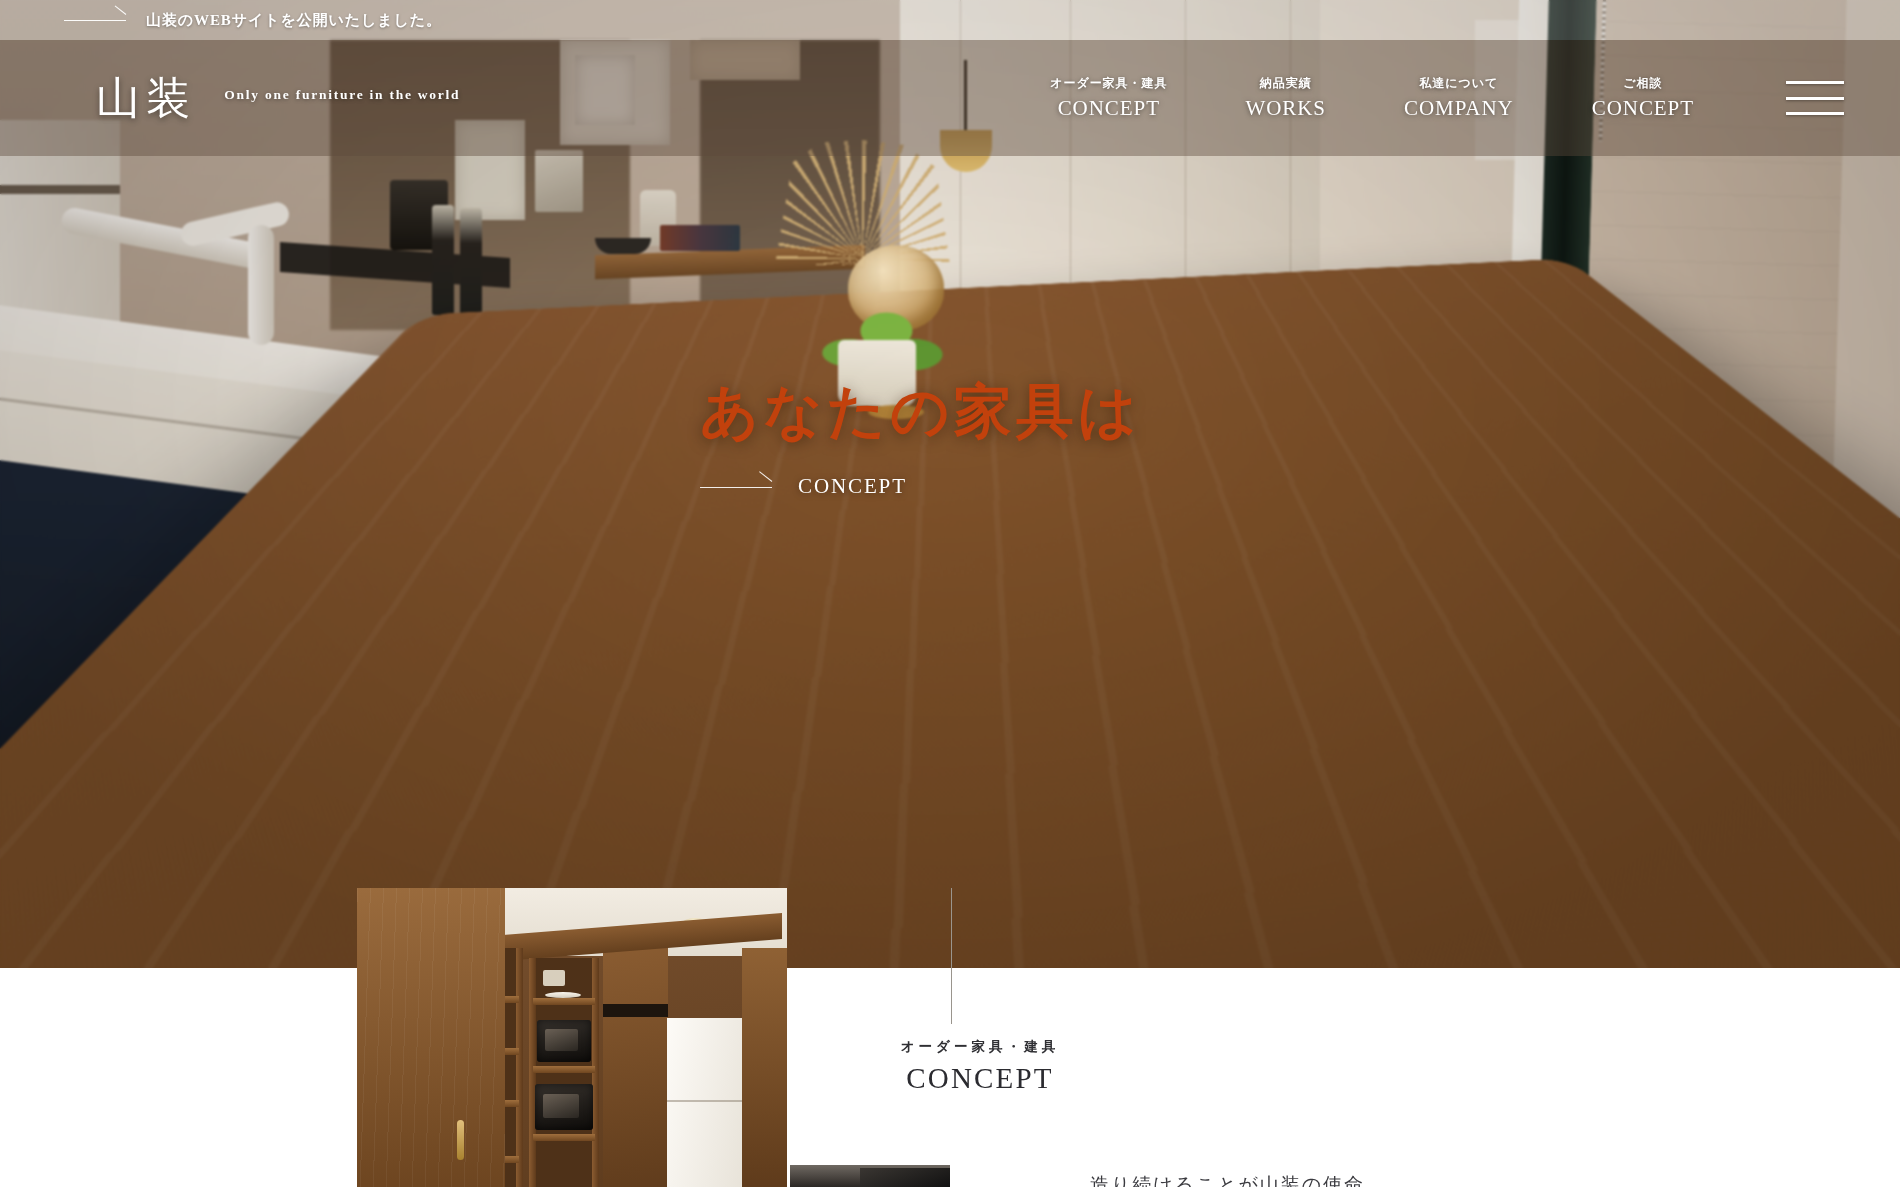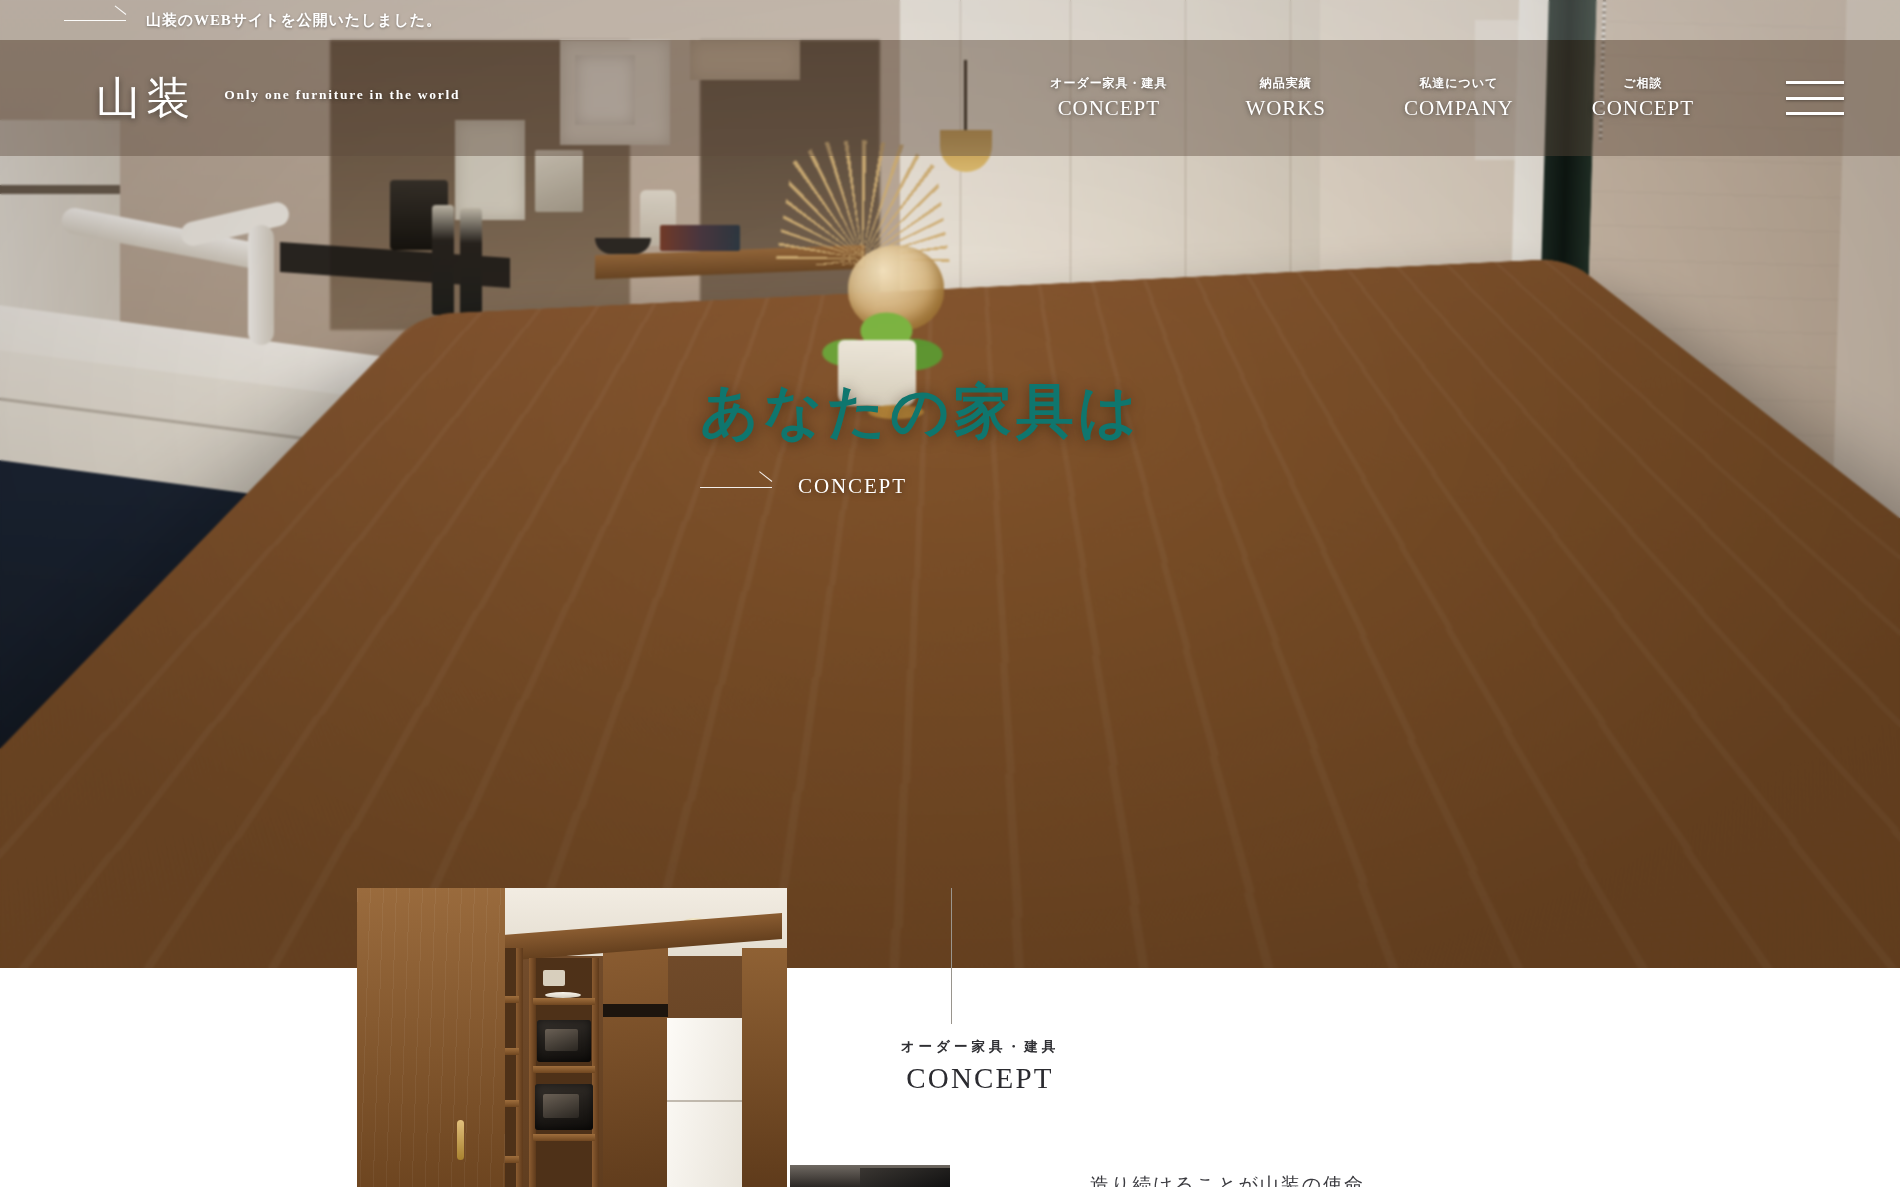--- a/index.html
+++ b/index.html
@@ -353,21 +353,21 @@
   .burger span{
     display:block; width:58px; height:3px; background:#fff;
     box-shadow:0 1px 3px rgba(0,0,0,.35);
   }
 
   
   .hero-copy{
     position:absolute; left:700px; top:370px; width:640px; z-index:30;
   }
   .hero-title{
-    color:#0f766e; font-size:58px; line-height:1.42; letter-spacing:.07em;
+    color:#c2410c; font-size:58px; line-height:1.42; letter-spacing:.07em;
     font-family:"DejaVu Serif", serif;
     text-shadow:0 2px 14px rgba(40,20,0,.5);
   }
   .hero-lead{
     margin-top:30px; color:#fff; font-size:17.5px; line-height:2.05;
     letter-spacing:.035em; font-family:"Liberation Serif", serif;
     text-shadow:0 1px 8px rgba(40,20,0,.55);
   }
   .hero-link{
     margin-top:22px; display:flex; align-items:center; cursor:pointer;

